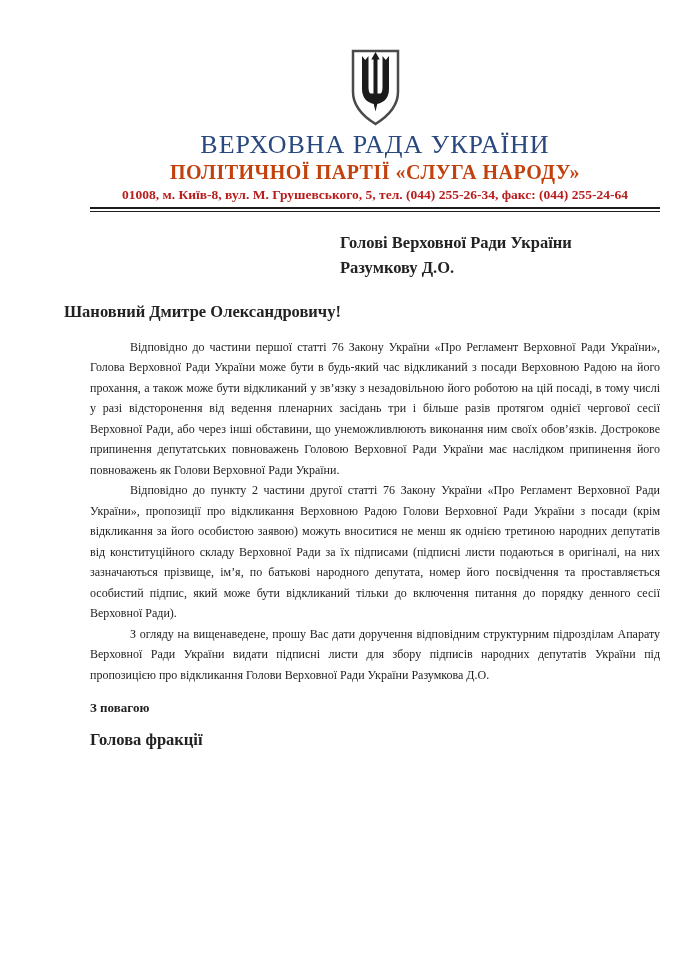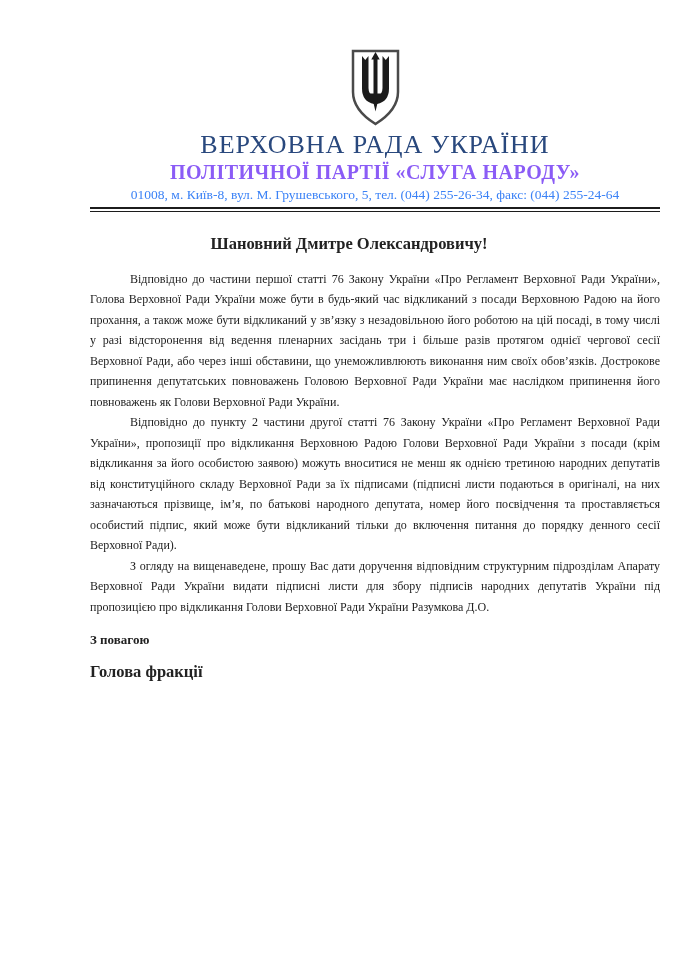--- a/index.html
+++ b/index.html
@@ -36,47 +36,47 @@
     font-size: 19px;
     line-height: 22px;
     color: #2d5496;
   }
   .party-name {
     margin-top: 1px;
     font-size: 20px;
     line-height: 23px;
     font-weight: bold;
     letter-spacing: 0.5px;
-    color: #8b5cf6;
+    color: #c2410c;
   }
   .address-line {
     margin-top: 3px;
     font-size: 13.5px;
     line-height: 16px;
-    color: #3b82f6;
+    color: #b91c1c;
     white-space: nowrap;
+    font-weight: bold;
   }
   .rule { margin-top: 4px; }
   .rule-thick { height: 2.5px; background: #1c1c1c; }
   .rule-thin  { height: 1px;   background: #1c1c1c; margin-top: 1.5px; }
 
   
   .recipient-block {
     margin: 18px 0 0 250px;
     font-size: 16.5px;
     font-weight: bold;
     line-height: 25px;
   }
 
   
   .salutation {
     margin-top: 22px;
     font-size: 16.5px;
     font-weight: bold;
-    text-align: center;
     transform: translateX(-26px);
     line-height: 20px;
   }
 
   
   .letter-body { margin-top: 15px; }
   .letter-body p {
     margin: 0;
     font-size: 12px;
     line-height: 20.5px;
@@ -128,20 +128,24 @@
     <div class="party-name">ПОЛІТИЧНОЇ ПАРТІЇ «СЛУГА НАРОДУ»</div>
 
     <div class="address-line">01008, м. Київ-8, вул. М. Грушевського, 5, тел. (044) 255-26-34, факс: (044) 255-24-64</div>
 
     <div class="rule">
       <div class="rule-thick"></div>
       <div class="rule-thin"></div>
     </div>
   </div>
 
+  <div class="recipient-block">
+    <div>Голові Верховної Ради України</div>
+    <div>Разумкову Д.О.</div>
+  </div>
 
   <div class="salutation">Шановний Дмитре Олександровичу!</div>
 
   <div class="letter-body">
     <p>Відповідно до частини першої статті 76 Закону України «Про Регламент Верховної Ради України», Голова Верховної Ради України може бути в будь-який час відкликаний з посади Верховною Радою на його прохання, а також може бути відкликаний у зв’язку з незадовільною його роботою на цій посаді, в тому числі у разі відсторонення від ведення пленарних засідань три і більше разів протягом однієї чергової сесії Верховної Ради, або через інші обставини, що унеможливлюють виконання ним своїх обов’язків. Дострокове припинення депутатських повноважень Головою Верховної Ради України має наслідком припинення його повноважень як Голови Верховної Ради України.</p>
     <p>Відповідно до пункту 2 частини другої статті 76 Закону України «Про Регламент Верховної Ради України», пропозиції про відкликання Верховною Радою Голови Верховної Ради України з посади (крім відкликання за його особистою заявою) можуть вноситися не менш як однією третиною народних депутатів від конституційного складу Верховної Ради за їх підписами (підписні листи подаються в оригіналі, на них зазначаються прізвище, ім’я, по батькові народного депутата, номер його посвідчення та проставляється особистий підпис, який може бути відкликаний тільки до включення питання до порядку денного сесії Верховної Ради).</p>
     <p>З огляду на вищенаведене, прошу Вас дати доручення відповідним структурним підрозділам Апарату Верховної Ради України видати підписні листи для збору підписів народних депутатів України під пропозицією про відкликання Голови Верховної Ради України Разумкова Д.О.</p>
   </div>
 
   <div class="closing-regards">З повагою</div>

